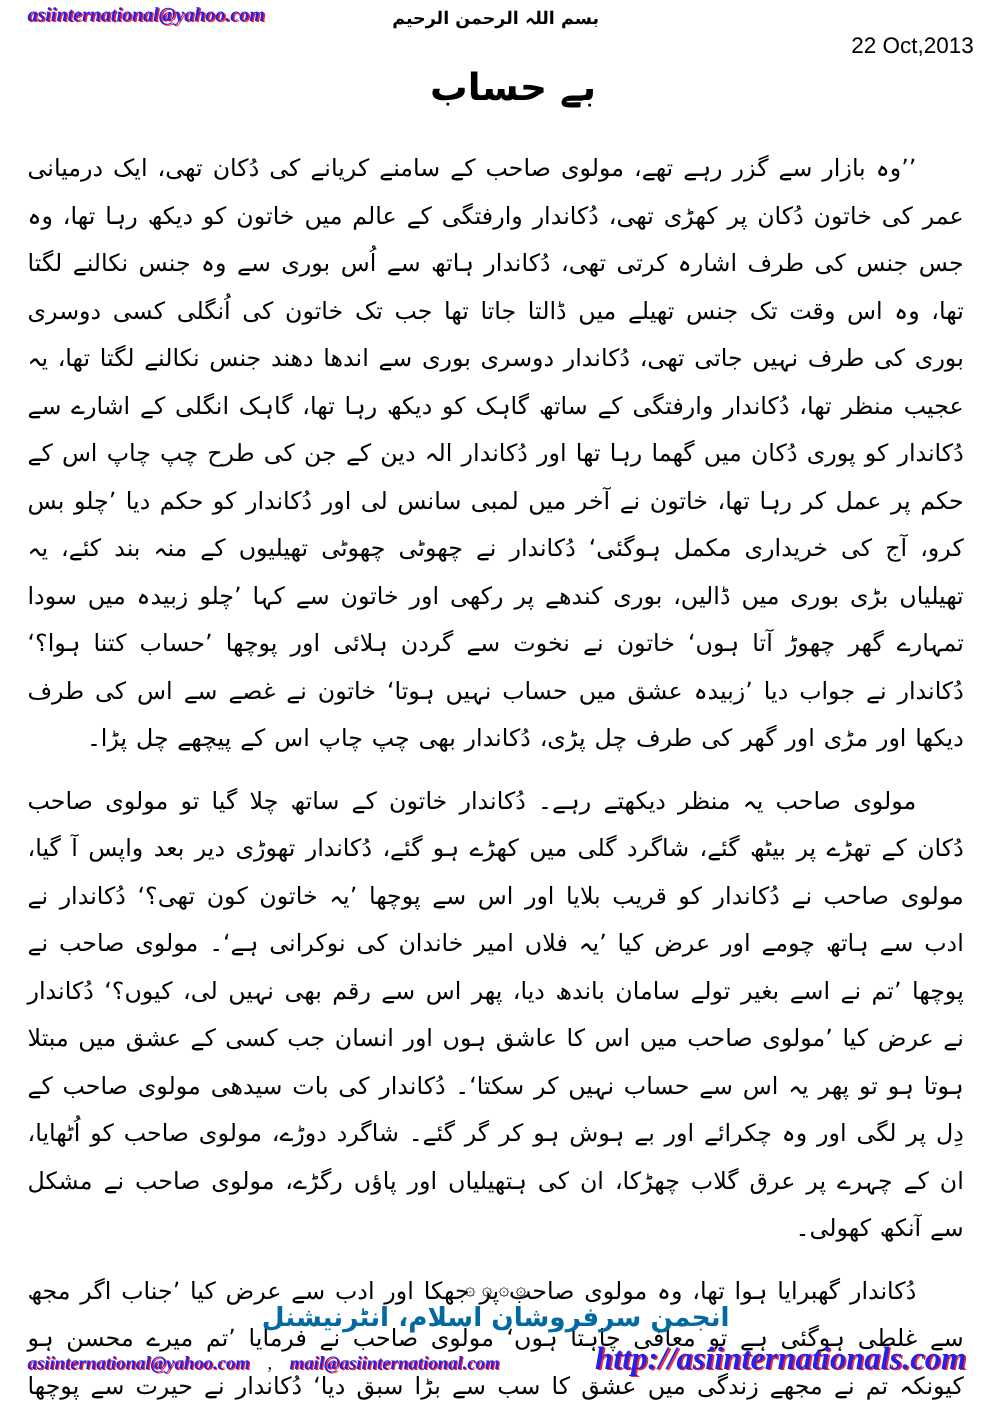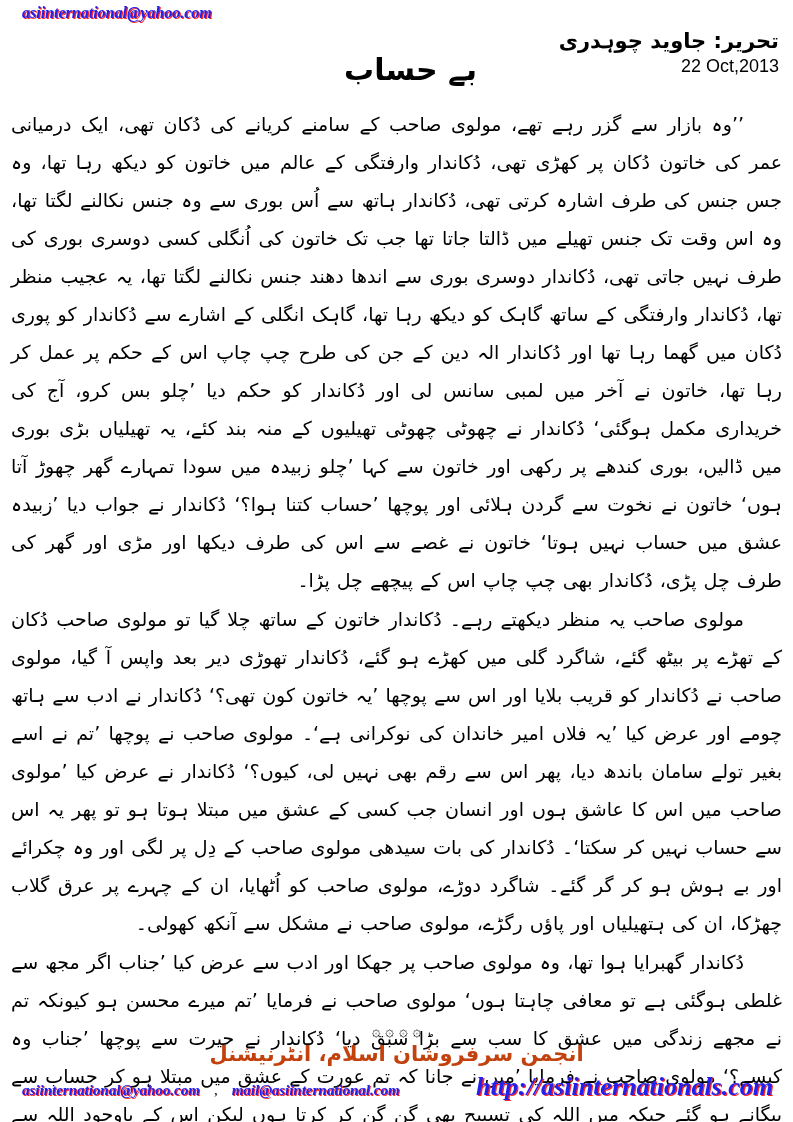--- a/index.html
+++ b/index.html
@@ -52,32 +52,32 @@
   
   .body {
     position: absolute; left: 10px; right: 10px; top: 104px;
     direction: rtl;
     text-align: justify;
     font-size: 19px;
     line-height: 38px;
     color: #000;
     word-spacing: 1px;
   }
-  .body p { margin: 1px; text-indent: 38px; }
+  .body p { margin: 12px; text-indent: 38px; }
   
   .ornament {
     position: absolute; left: 0; right: 0; top: 1022px;
     text-align: center;
     font-size: 15px; letter-spacing: 6px; color: #000;
   }
   .org-title {
     position: absolute; left: 0; right: 0; top: 1042px;
     text-align: center;
     direction: rtl;
-    font-size: 21px; font-weight: bold; color: #c2410c;
+    font-size: 21px; font-weight: bold; color: #0369a1;
   }
   .footer-row {
     position: absolute; left: 22px; right: 20px; top: 1072px;
     display: flex; align-items: baseline;
   }
   .f-email, .f-email2 {
     font-family: "Liberation Serif", serif;
     font-style: italic; font-weight: bold;
     font-size: 15px;
     color: #2222ee;
@@ -97,23 +97,23 @@
     text-shadow: 1.3px 0.9px 0 #ff2222;
   }
 </style>
 </head>
 <body>
 
 <div class="page">
 
   <span class="email-top">asiinternational@yahoo.com</span>
 
+  <div class="bismillah">بسم اللہ الرحمن الرحیم</div>
 
   <div class="byline-block">
-    <div class="byline">تحریر: جاوید چوہدری</div>
     <div class="date">22 Oct,2013</div>
   </div>
 
   <div class="title">بے حساب</div>
 
   <div class="body">
     <p>’’وہ بازار سے گزر رہے تھے، مولوی صاحب کے سامنے کریانے کی دُکان تھی، ایک درمیانی عمر کی خاتون دُکان پر کھڑی تھی، دُکاندار وارفتگی کے عالم میں خاتون کو دیکھ رہا تھا، وہ جس جنس کی طرف اشارہ کرتی تھی، دُکاندار ہاتھ سے اُس بوری سے وہ جنس نکالنے لگتا تھا، وہ اس وقت تک جنس تھیلے میں ڈالتا جاتا تھا جب تک خاتون کی اُنگلی کسی دوسری بوری کی طرف نہیں جاتی تھی، دُکاندار دوسری بوری سے اندھا دھند جنس نکالنے لگتا تھا، یہ عجیب منظر تھا، دُکاندار وارفتگی کے ساتھ گاہک کو دیکھ رہا تھا، گاہک انگلی کے اشارے سے دُکاندار کو پوری دُکان میں گھما رہا تھا اور دُکاندار الہ دین کے جن کی طرح چپ چاپ اس کے حکم پر عمل کر رہا تھا، خاتون نے آخر میں لمبی سانس لی اور دُکاندار کو حکم دیا ’چلو بس کرو، آج کی خریداری مکمل ہوگئی‘ دُکاندار نے چھوٹی چھوٹی تھیلیوں کے منہ بند کئے، یہ تھیلیاں بڑی بوری میں ڈالیں، بوری کندھے پر رکھی اور خاتون سے کہا ’چلو زبیدہ میں سودا تمہارے گھر چھوڑ آتا ہوں‘ خاتون نے نخوت سے گردن ہلائی اور پوچھا ’حساب کتنا ہوا؟‘ دُکاندار نے جواب دیا ’زبیدہ عشق میں حساب نہیں ہوتا‘ خاتون نے غصے سے اس کی طرف دیکھا اور مڑی اور گھر کی طرف چل پڑی، دُکاندار بھی چپ چاپ اس کے پیچھے چل پڑا۔</p>
     <p>مولوی صاحب یہ منظر دیکھتے رہے۔ دُکاندار خاتون کے ساتھ چلا گیا تو مولوی صاحب دُکان کے تھڑے پر بیٹھ گئے، شاگرد گلی میں کھڑے ہو گئے، دُکاندار تھوڑی دیر بعد واپس آ گیا، مولوی صاحب نے دُکاندار کو قریب بلایا اور اس سے پوچھا ’یہ خاتون کون تھی؟‘ دُکاندار نے ادب سے ہاتھ چومے اور عرض کیا ’یہ فلاں امیر خاندان کی نوکرانی ہے‘۔ مولوی صاحب نے پوچھا ’تم نے اسے بغیر تولے سامان باندھ دیا، پھر اس سے رقم بھی نہیں لی، کیوں؟‘ دُکاندار نے عرض کیا ’مولوی صاحب میں اس کا عاشق ہوں اور انسان جب کسی کے عشق میں مبتلا ہوتا ہو تو پھر یہ اس سے حساب نہیں کر سکتا‘۔ دُکاندار کی بات سیدھی مولوی صاحب کے دِل پر لگی اور وہ چکرائے اور بے ہوش ہو کر گر گئے۔ شاگرد دوڑے، مولوی صاحب کو اُٹھایا، ان کے چہرے پر عرق گلاب چھڑکا، ان کی ہتھیلیاں اور پاؤں رگڑے، مولوی صاحب نے مشکل سے آنکھ کھولی۔</p>
     <p>دُکاندار گھبرایا ہوا تھا، وہ مولوی صاحب پر جھکا اور ادب سے عرض کیا ’جناب اگر مجھ سے غلطی ہوگئی ہے تو معافی چاہتا ہوں‘ مولوی صاحب نے فرمایا ’تم میرے محسن ہو کیونکہ تم نے مجھے زندگی میں عشق کا سب سے بڑا سبق دیا‘ دُکاندار نے حیرت سے پوچھا ’جناب وہ کیسے؟‘ مولوی صاحب نے فرمایا ’میں نے جانا کہ تم عورت کے عشق میں مبتلا ہو کر حساب سے بیگانے ہو گئے جبکہ میں اللہ کی تسبیح بھی گن گن کر کرتا ہوں لیکن اس کے باوجود اللہ سے عشق کا دعویٰ کرتا ہوں، تم کتنے سچے اور میں کس قدر جھوٹا عاشق ہوں‘ یہ مولوی صاحب مولانا رومؒ تھے۔ یہ پوری زندگی اپنے مریدوں کو بتاتے رہے، اللہ تعالیٰ نے ہمیں نعمتیں دیتے ہوئے حساب نہیں کیا چنانچہ تم بھی اس کا شکر ادا کرتے ہوئے حساب نہ کیا کرو، اپنی ہر سانس کی تار اللہ کے شکر سے جوڑ دو، اس کا ذکر کرتے وقت بھی حساب نہ کرو، یہ بھی تم سے حساب نہیں مانگے گا اور یہ کل عشق الٰہی ہے۔‘‘ (روزنامہ ایکسپریس، 22 دسمبر، 2013، کالم نگار جاوید چوہدری)</p>
   </div>

